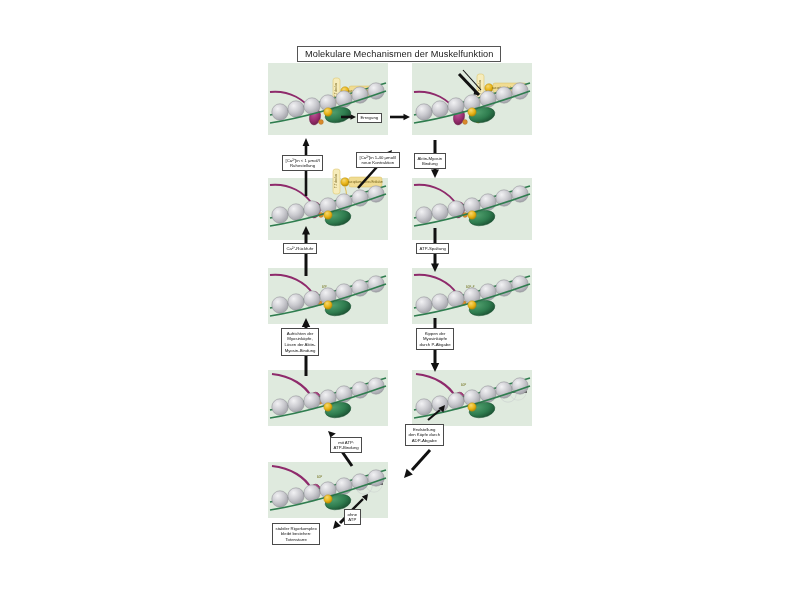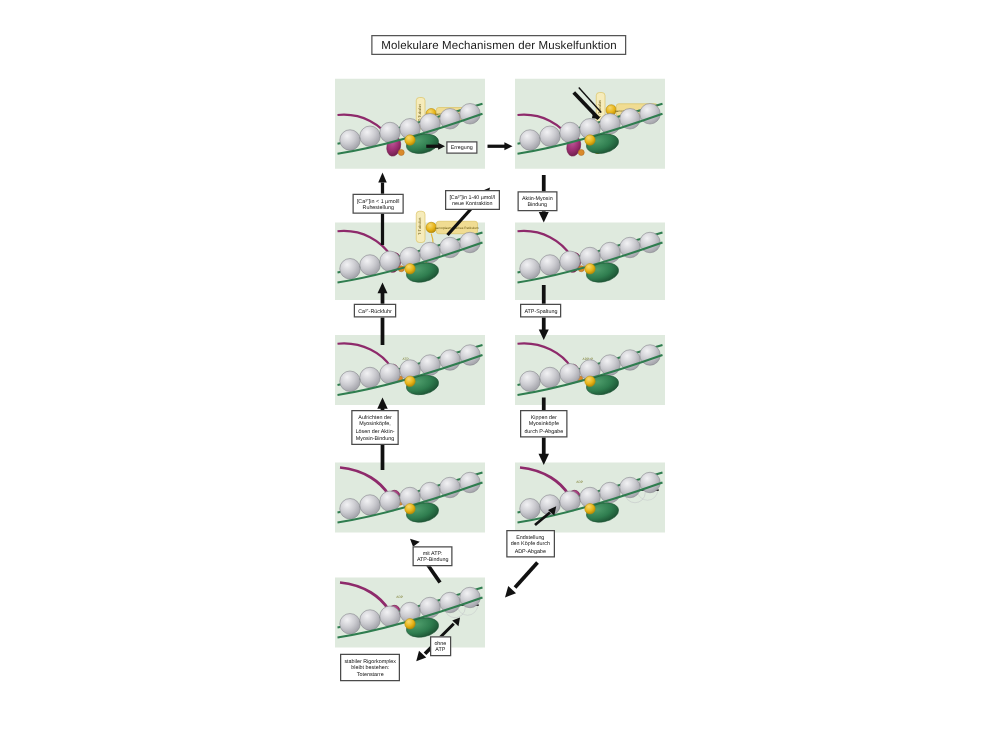--- a/index.html
+++ b/index.html
@@ -19,21 +19,21 @@
     position: absolute;
     left: 0; top: 0;
     width: 800px;
     height: 600px;
   }
 
   
   .title-box {
     position: absolute;
     left: 297px;
-    top: 28px;
+    top: 46px;
     border: 1px solid #555;
     background: #ffffff;
     padding: 2px 7px;
     font-size: 9.2px;
     color: #1a1a1a;
     white-space: nowrap;
     letter-spacing: .1px;
   }
 
   

